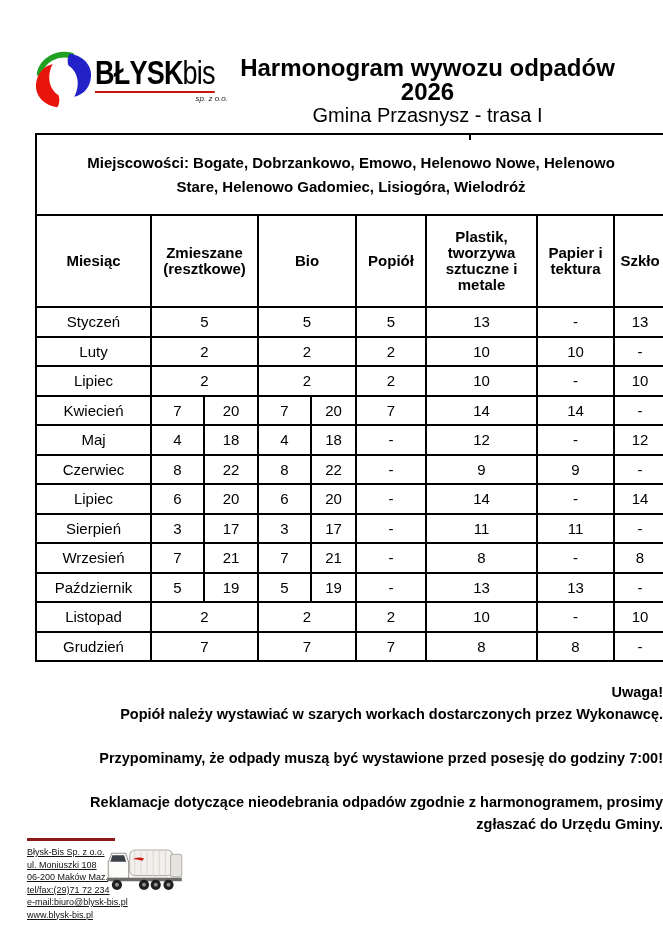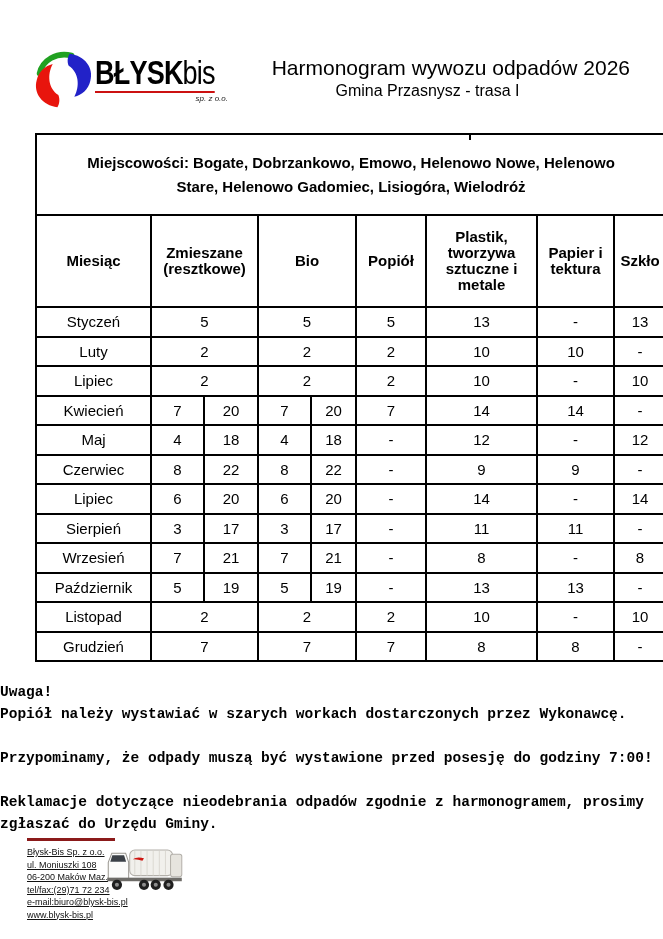--- a/index.html
+++ b/index.html
@@ -20,40 +20,40 @@
     font-size:33px;line-height:34px;margin-top:10px;
     white-space:nowrap;transform:scaleX(0.82);transform-origin:left;
     border-bottom:2px solid #cc1111;padding-bottom:1px;
   }
   .brand-bold{font-weight:bold;letter-spacing:-1px;}
   .brand-light{font-weight:normal;letter-spacing:-1px;}
   .brand-sub{
     font-size:8px;color:#222;text-align:right;width:133px;margin-top:1px;font-style:italic;
   }
   .titles{position:absolute;left:225px;top:56px;width:405px;text-align:center;}
-  .doc-title{font-size:21px;font-weight:normal;line-height:24px;text-align:right;}
-  .doc-subtitle{font-size:16px;line-height:22px;}
+  .doc-title{font-size:24px;font-weight:bold;line-height:24px;}
+  .doc-subtitle{font-size:20px;line-height:22px;}
 
   
   table.schedule{
     position:absolute;left:22px;top:133px;
     width:630px;border-collapse:collapse;table-layout:fixed;margin-left:13px;
   }
   table.schedule td, table.schedule th{
     border:2px solid #000;text-align:center;vertical-align:middle;
     padding:0 2px;font-size:15px;overflow:hidden;
   }
   td.localities{height:79px;font-weight:bold;font-size:15.5px;line-height:24px;padding:0 10px;}
   th.colhead{height:90px;font-weight:bold;line-height:16px;}
   td.data{height:27.5px;font-size:15px;}
   .top-tick{position:absolute;left:469px;top:133px;width:2px;height:7px;background:#000;}
 
   
-  .notes{position:absolute;left:0;top:681px;width:663px;text-align:left;
-    font-weight:bold;font-size:14.5px;line-height:22px;font-family:Liberation Mono, monospace;}
+  .notes{position:absolute;left:0;top:681px;width:663px;text-align:right;
+    font-weight:bold;font-size:14.5px;line-height:22px;}
   .notes .gap{height:22px;}
 
   
   .company{position:absolute;left:27px;top:838px;width:230px;}
   .company-rule{width:88px;height:3px;background:#8b1a1a;margin-bottom:5px;}
   .company-line{font-size:9px;line-height:12.5px;color:#111;text-decoration:underline;}
   .truck{position:absolute;left:103px;top:846px;width:82px;height:48px;}
 </style>
 </head>
 <body>

